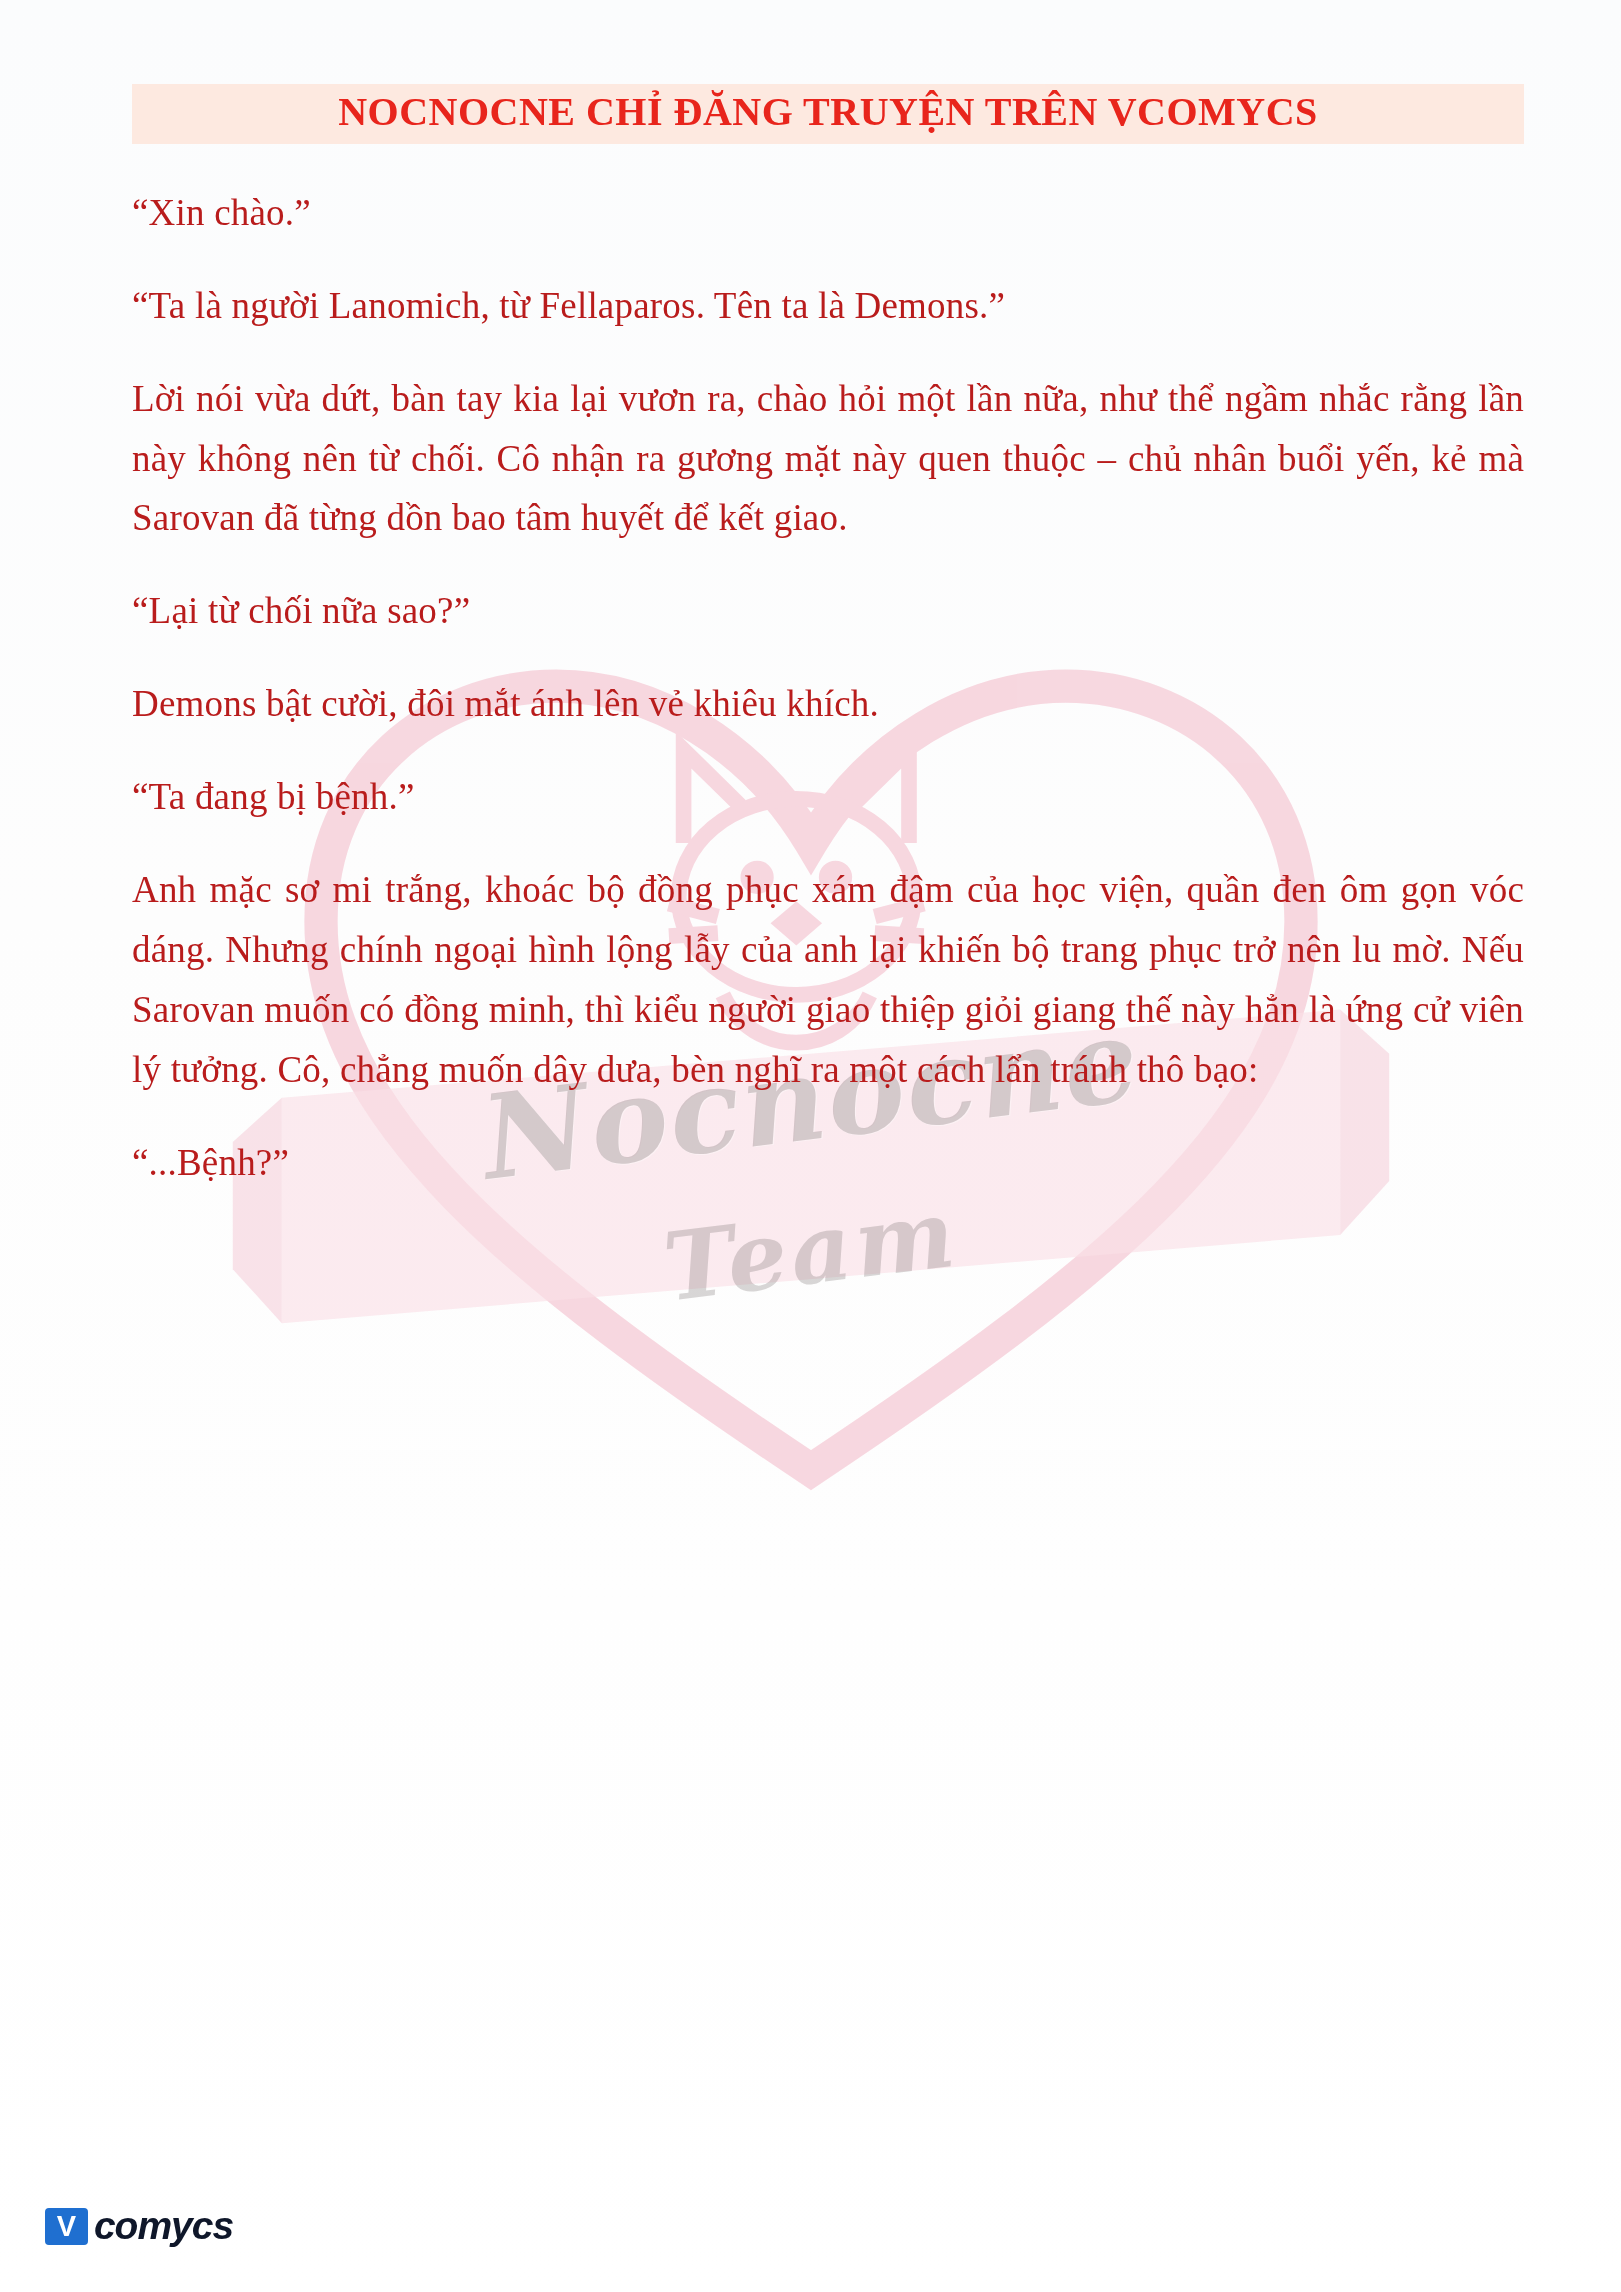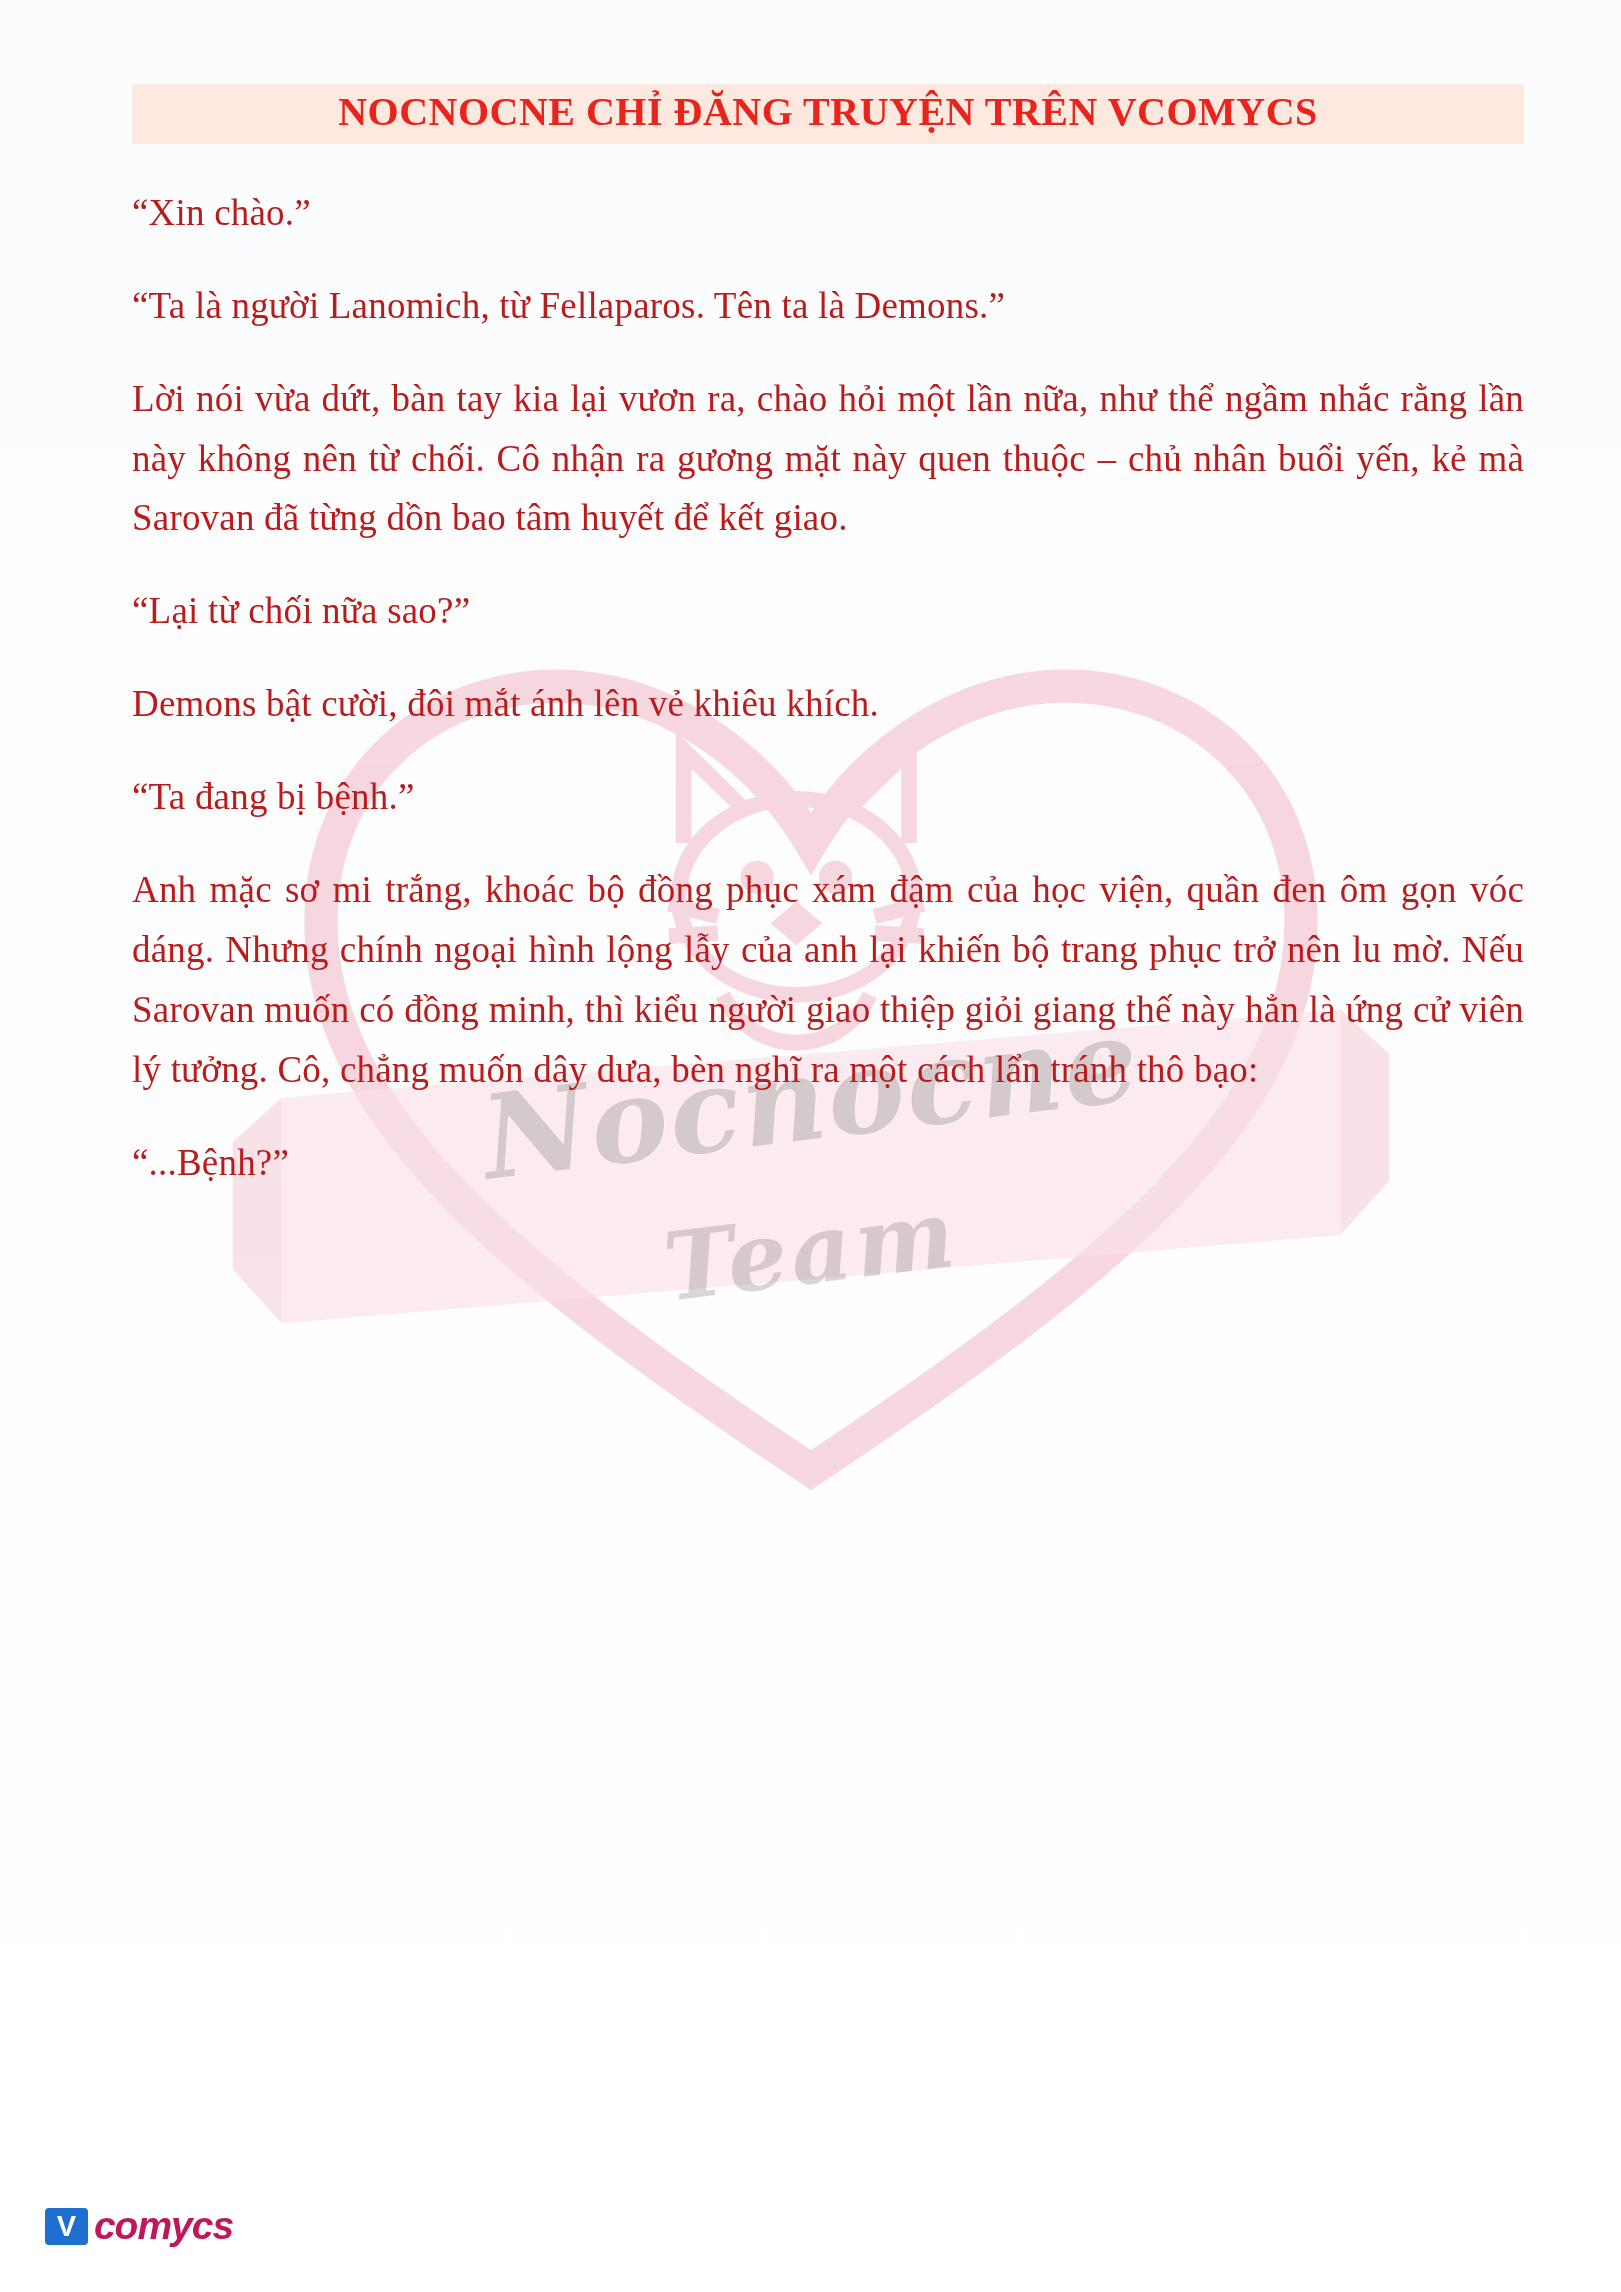--- a/index.html
+++ b/index.html
@@ -132,21 +132,21 @@
     font-weight: bold;
     font-size: 29px;
     line-height: 1;
   }
   .logo-text {
     margin-left: 5.9px;
     font-family: "Liberation Sans", sans-serif;
     font-weight: bold;
     font-style: italic;
     font-size: 39px;
-    color: #be185d;
+    color: #0f172a;
     letter-spacing: -1px;
   }
 </style>
 </head>
 <body>
 
 <div class="page">
 
   <div class="paper-tint"></div>
 

